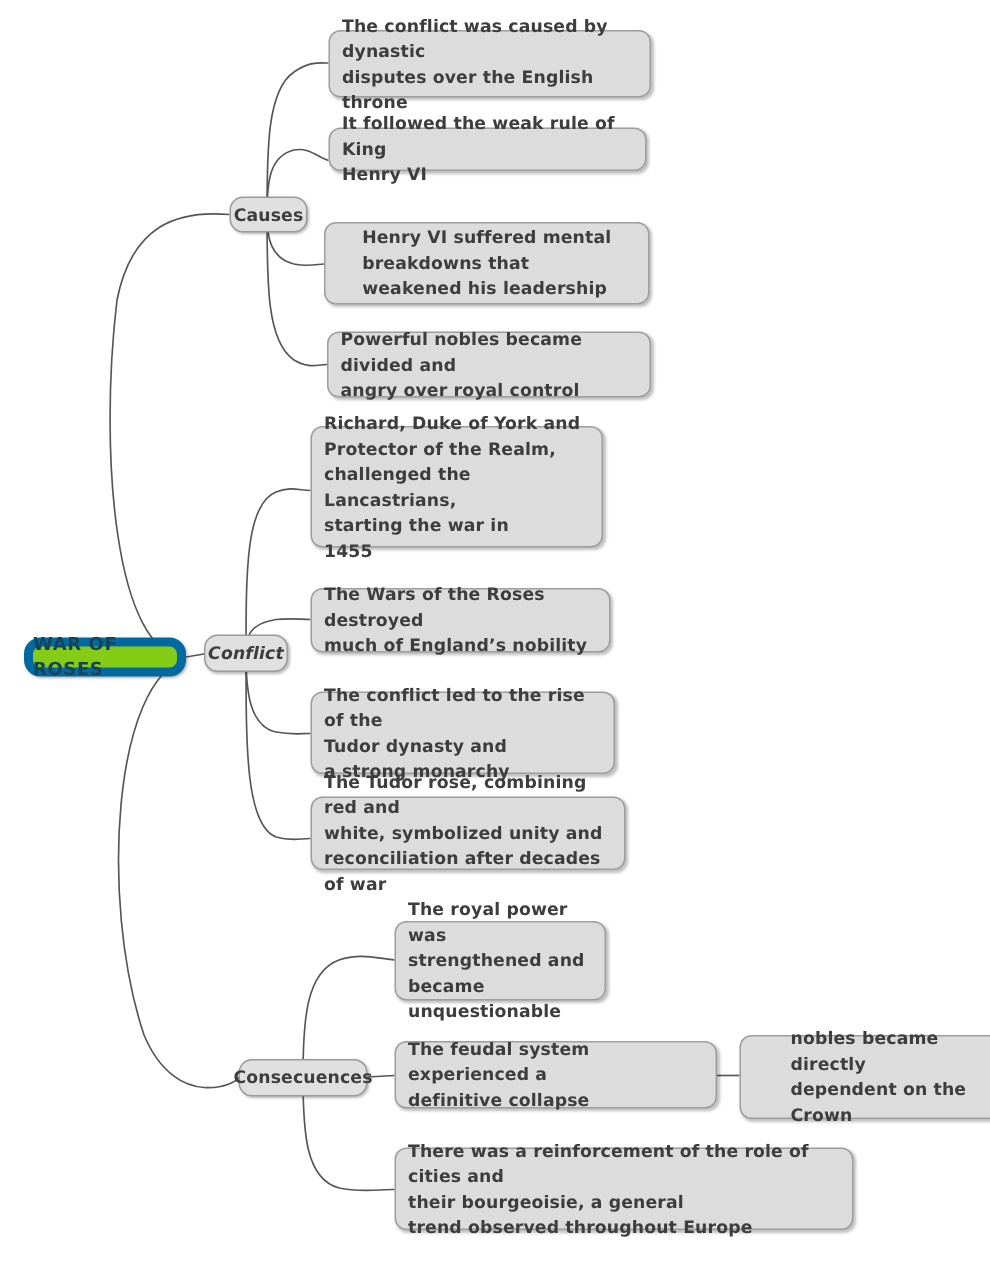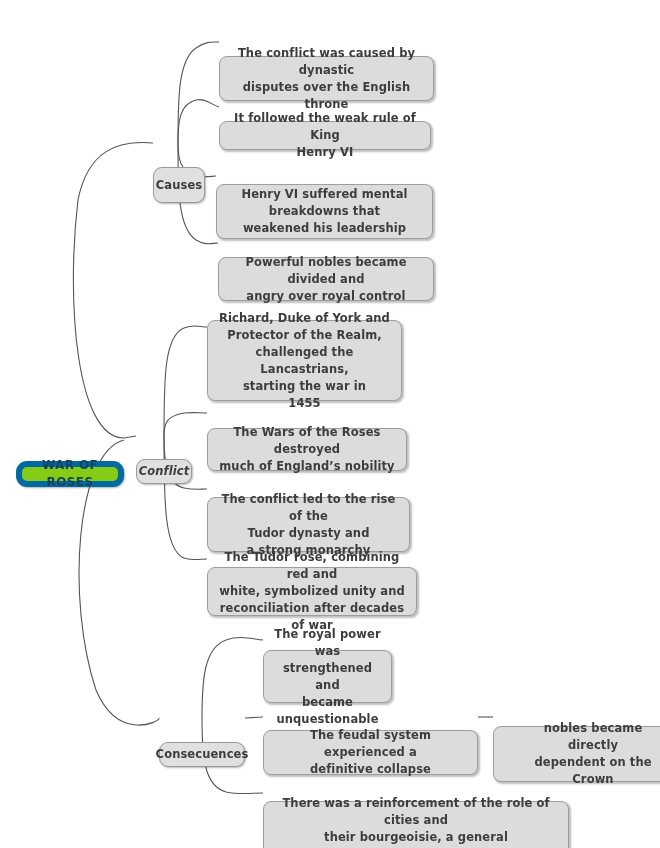--- a/index.html
+++ b/index.html
@@ -23,28 +23,27 @@
     top: 0;
     width: 660px;
     height: 848px;
   }
   .node {
     position: absolute;
     box-sizing: border-box;
     display: flex;
     align-items: center;
     justify-content: center;
-    text-align: center;
+    text-align: left;
     border-radius: 9px;
     font-weight: bold;
     letter-spacing: 0.1px;
     line-height: 17px;
     white-space: pre-line;
     z-index: 3;
-    margin-top: 36px;
   }
   .node-root {
     background: #84cc16;
     border: 6px solid #0369a1;
     color: #16435c;
     font-size: 12px;
     border-radius: 11px;
     letter-spacing: 0.4px;
     box-shadow: 1px 1px 2px rgba(0,0,0,0.30);
   }
@@ -93,21 +92,21 @@
       <path d="M202 718 C 202 680, 204 648, 226 640 C 240 635, 252 639, 263 640"></path>
       <path d="M245 718 L 263 717"></path>
       <path d="M202 718 C 202 756, 204 786, 226 792 C 240 795, 252 793, 263 793"></path>
 
       <path d="M478 717 L 493 717"></path>
     </g>
   </svg>
 
   <div class="node node-root" style="left:16px; top:425px; width:108px; height:26px;">WAR OF ROSES</div>
 
-  <div class="node node-branch" style="left:153px; top:131px; width:52px; height:36px;">Causes</div>
+  <div class="node node-branch" style="left:153px; top:131px; width:52px; height:24px;">Causes</div>
 
   <div class="node node-leaf" style="left:219px; top:20px; width:215px; height:45px;">The conflict was caused by dynastic
 disputes over the English throne</div>
   <div class="node node-leaf" style="left:219px; top:85px; width:212px; height:29px;">It followed the weak rule of King
 Henry VI</div>
   <div class="node node-leaf" style="left:216px; top:148px; width:217px; height:55px;">Henry VI suffered mental
 breakdowns that
 weakened his leadership</div>
   <div class="node node-leaf" style="left:218px; top:221px; width:216px; height:44px;">Powerful nobles became divided and
 angry over royal control</div>
@@ -123,21 +122,21 @@
 much of England’s nobility</div>
   <div class="node node-leaf" style="left:207px; top:461px; width:203px; height:55px;">The conflict led to the rise of the
 Tudor dynasty and
 a strong monarchy</div>
   <div class="node node-leaf" style="left:207px; top:531px; width:210px; height:49px;">The Tudor rose, combining red and
 white, symbolized unity and
 reconciliation after decades of war</div>
 
   <div class="node node-branch" style="left:159px; top:706px; width:86px; height:25px;">Consecuences</div>
 
-  <div class="node node-leaf" style="left:263px; top:614px; width:129px; height:53px;">The royal power was
+  <div class="node node-leaf" style="left:263px; top:614px; width:141px; height:53px;">The royal power was
 strengthened and
 became unquestionable</div>
   <div class="node node-leaf" style="left:263px; top:694px; width:215px; height:45px;">The feudal system experienced a
 definitive collapse</div>
   <div class="node node-leaf" style="left:493px; top:690px; width:175px; height:56px;padding-left:33px;">nobles became directly
 dependent on the
 Crown</div>
   <div class="node node-leaf" style="left:263px; top:765px; width:306px; height:55px;">There was a reinforcement of the role of cities and
 their bourgeoisie, a general
 trend observed throughout Europe</div>

